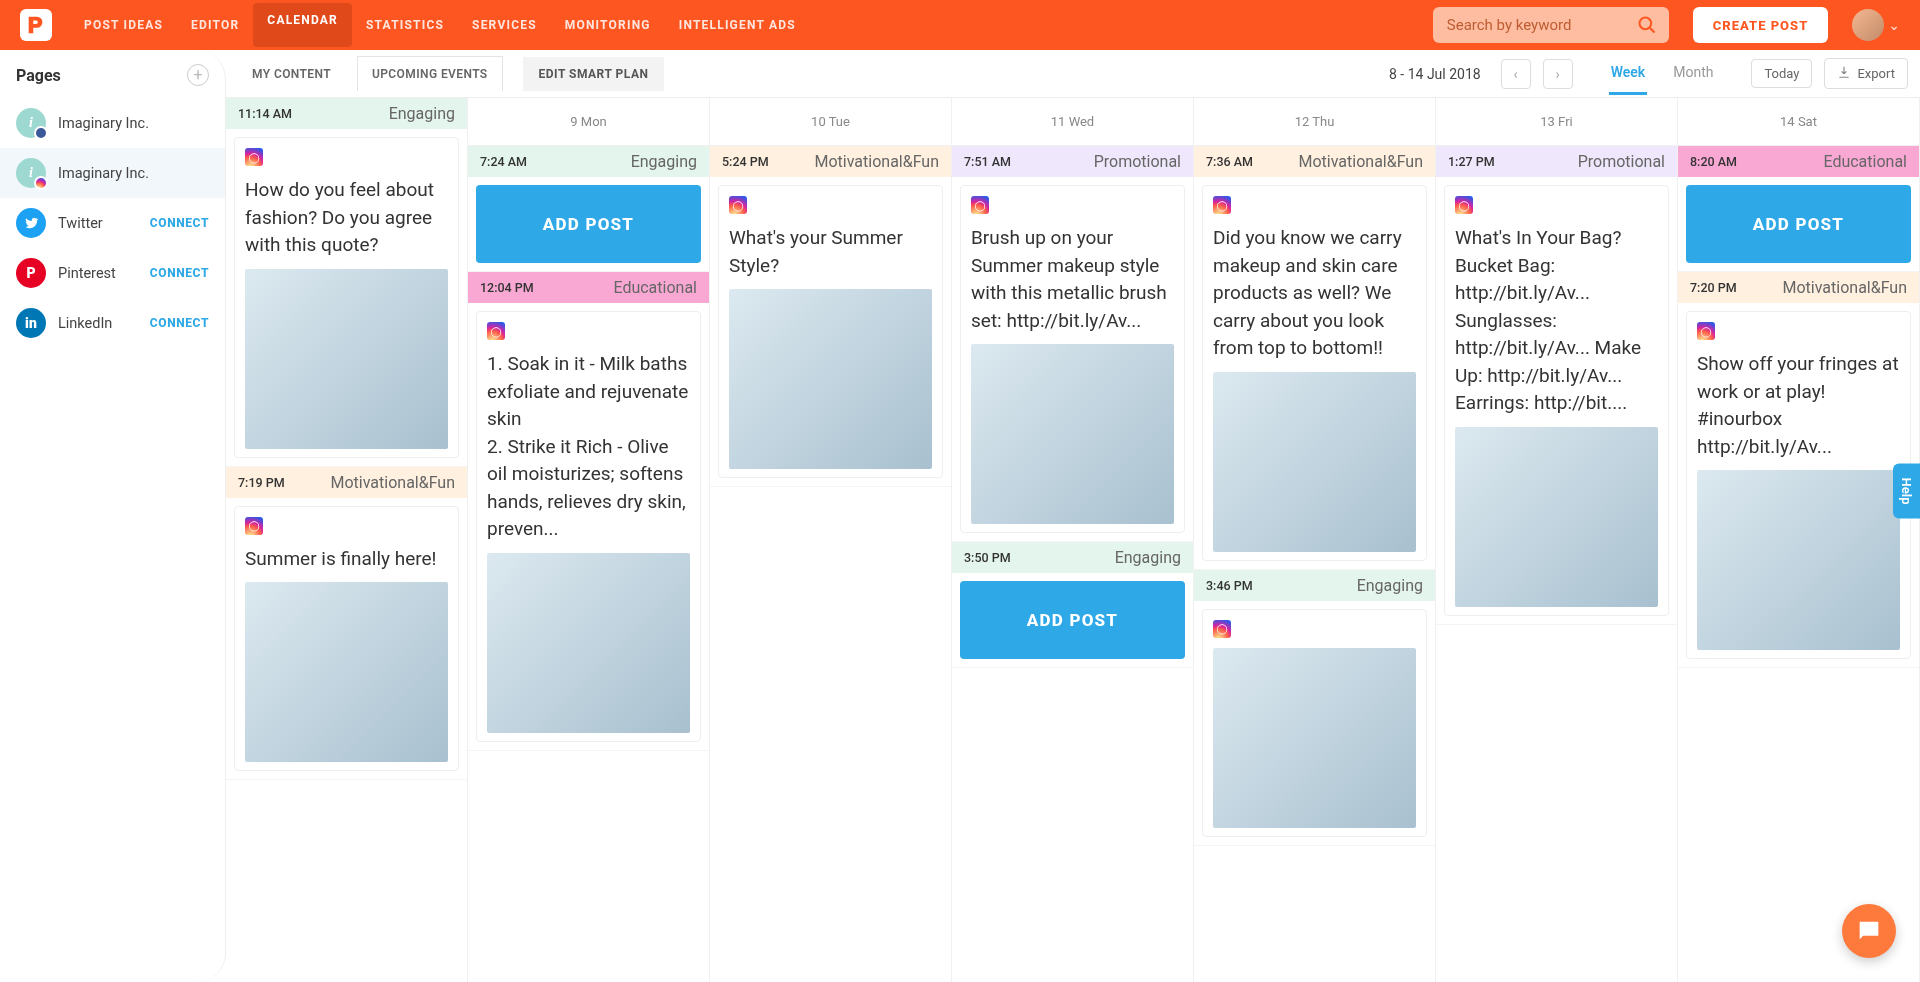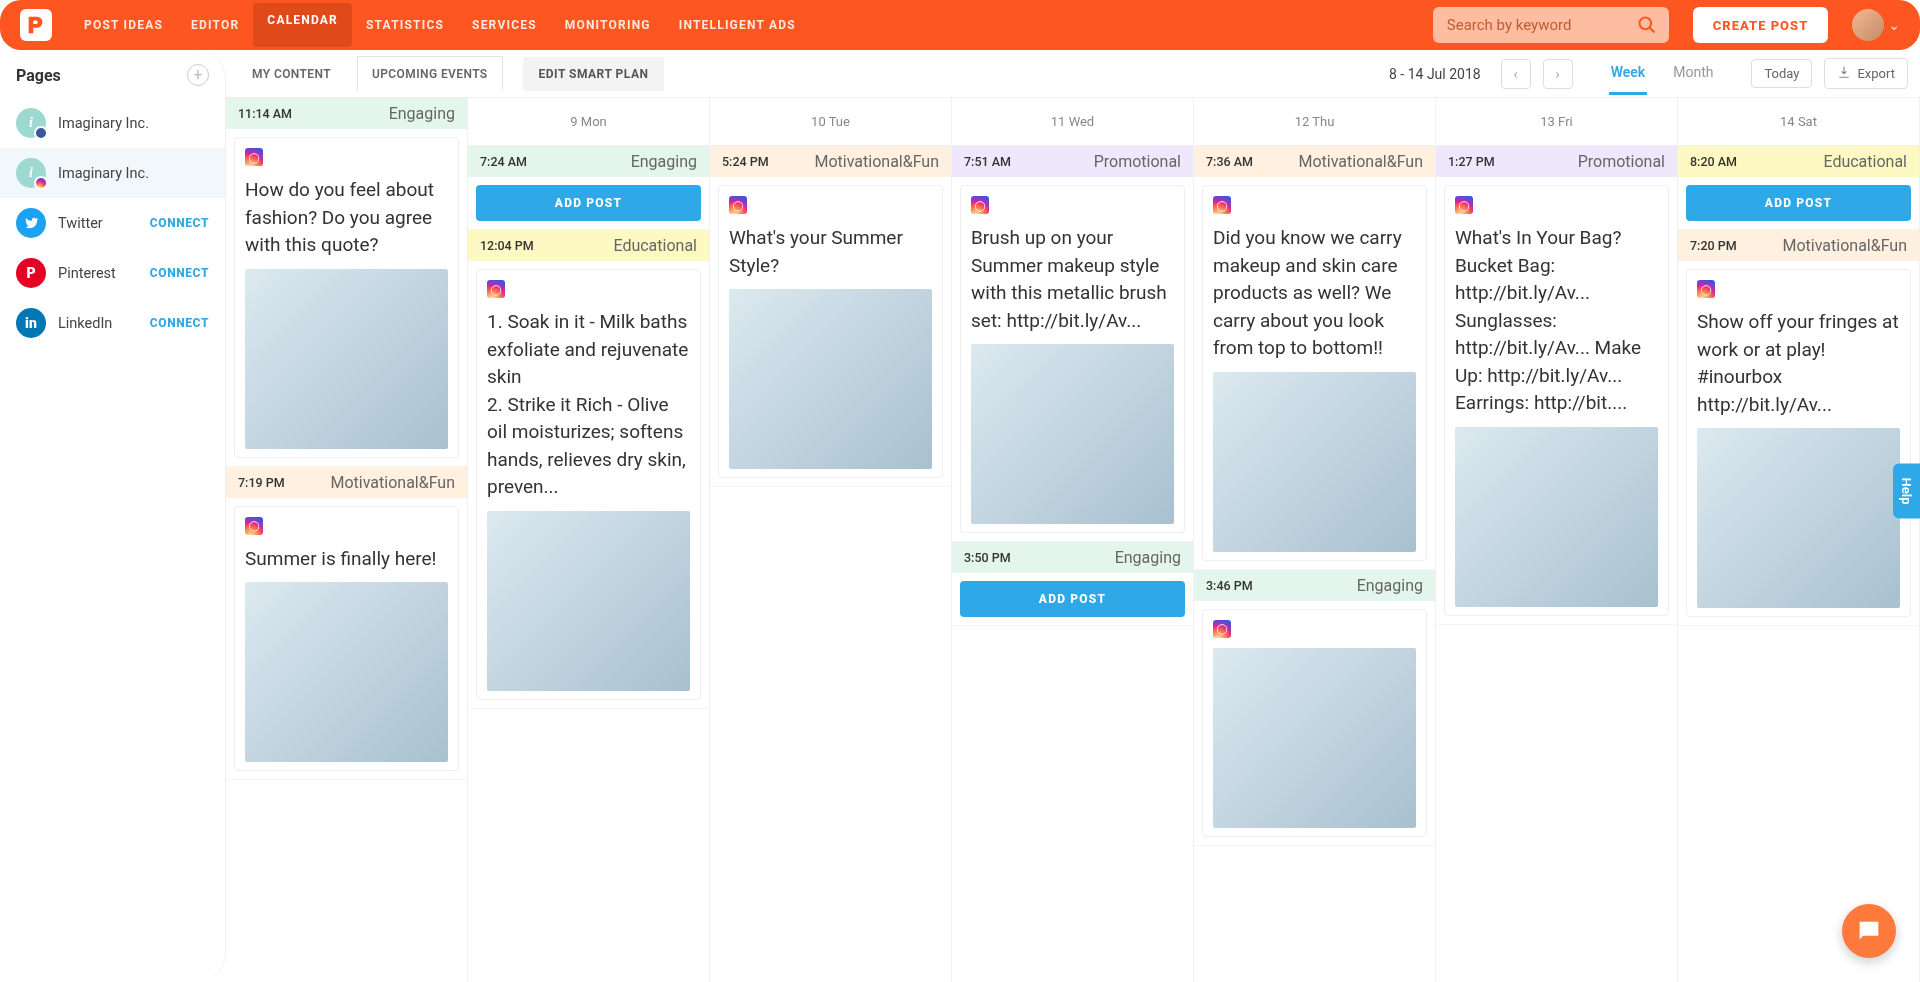--- a/index.html
+++ b/index.html
@@ -1,19 +1,19 @@
 <!DOCTYPE html>
 <html><head>
 <meta charset="utf-8">
 <style>
 * { margin:0; padding:0; box-sizing:border-box; font-family:-apple-system,BlinkMacSystemFont,"Segoe UI",Roboto,sans-serif; }
 body { background:#fff; color:#333; font-size:14px; overflow-x:hidden; }
 
 
-.topnav { background:#FE5621; height:50px; display:flex; align-items:center; padding:9px 20px; gap:10px;border-radius:21px; }
+.topnav { background:#FE5621; height:50px; display:flex; align-items:center; padding:9px 20px; gap:10px; }
 .logo { width:32px; height:32px; background:#fff; border-radius:6px; display:flex; align-items:center; justify-content:center; color:#FE5621; font-weight:900; font-size:20px; margin-right:8px; }
 .logo svg { width:22px; height:22px; }
 .nav-item { color:#fff; opacity:.85; font-size:12px; letter-spacing:1.2px; font-weight:700; padding:15px 14px; cursor:pointer; white-space:nowrap; }
 .nav-item.active { background:#E04A1A; border-radius:4px; opacity:1; padding:10px 14px; }
 .topspacer { flex:1; }
 .search-wrap { position:relative; width:236px; }
 .search-input { width:100%; height:36px; border:none; border-radius:6px; background:#FEBDA0; padding:0 40px 0 14px; font-size:15px; color:#A73A12; }
 .search-input::placeholder { color:#B85328; opacity:.9;}
 .search-icon { position:absolute; right:12px; top:8px; color:#FE5621; }
 .create-post-btn { background:#fff; color:#FE5621; border:none; border-radius:6px; height:36px; padding:0 20px; font-weight:800; font-size:13px; letter-spacing:1px; cursor:pointer; margin-left:14px; }
@@ -54,24 +54,24 @@
 
 
 .cal-grid{flex:1;display:grid;grid-template-columns:repeat(7,1fr);overflow-x:auto;overflow-y:auto}
 .day-col{border-right:1px solid #f0f0f0;min-width:186px}
 .day-head{text-align:center;font-size:13px;color:#888;padding:16px 0;border-bottom:1px solid #f0f0f0;}
 .slot{border-bottom:1px solid #f4f4f4}
 .slot-head{display:flex;justify-content:space-between;align-items:center;padding:6px 12px;font-size:12.5px}
 .slot-time{color:#333;font-weight:500}
 .slot-tag{color:#666;font-size:16px}
 .slot.engaging .slot-head{background:#E3F5EC}
-.slot.educational .slot-head{background:#fef9c3}
+.slot.educational .slot-head{background:#f9a8d4}
 .slot.motivational .slot-head{background:#FFF0DF}
 .slot.promotional .slot-head{background:#EFE7FB}
-.add-post-btn{margin:8px;background:#2EA8E6;color:#fff;border:none;border-radius:4px;width:calc(100% - 16px);padding:11px;font-weight:800;font-size:12px;letter-spacing:1.2px;cursor:pointer}
+.add-post-btn{margin:8px;background:#2EA8E6;color:#fff;border:none;border-radius:4px;width:calc(100% - 16px);padding:29px;font-weight:800;font-size:17px;letter-spacing:1.2px;cursor:pointer}
 .post-card{margin:8px;border:1px solid #eee;border-radius:4px;padding:10px 10px 8px;background:#fff}
 .post-platform{width:18px;height:18px;border-radius:3px;background:radial-gradient(circle at 30% 107%,#fdf497 0%,#fd5949 45%,#d6249f 60%,#285AEB 90%);margin-bottom:10px;display:flex;align-items:center;justify-content:center;color:#fff;font-size:10px}
 .post-text{font-size:19px;color:#333;line-height:1.45;margin-bottom:10px;word-wrap:break-word}
 .post-img{width:100%;height:150px;background:linear-gradient(135deg,#dce9f0,#a8c0cf);border-radius:2px}
 .post-img.tall{height:180px}
 
 
 .fab{position:fixed;bottom:24px;right:24px;width:54px;height:54px;border-radius:50%;background:#FE7A3C;display:flex;align-items:center;justify-content:center;cursor:pointer;box-shadow:0 4px 12px rgba(0,0,0,.2)}
 .help-tab{position:fixed;right:0;top:50%;transform:translateY(-50%);background:#2EA8E6;color:#fff;padding:14px 6px;writing-mode:vertical-rl;border-radius:6px 0 0 6px;font-size:13px;font-weight:600;cursor:pointer}
 </style>

